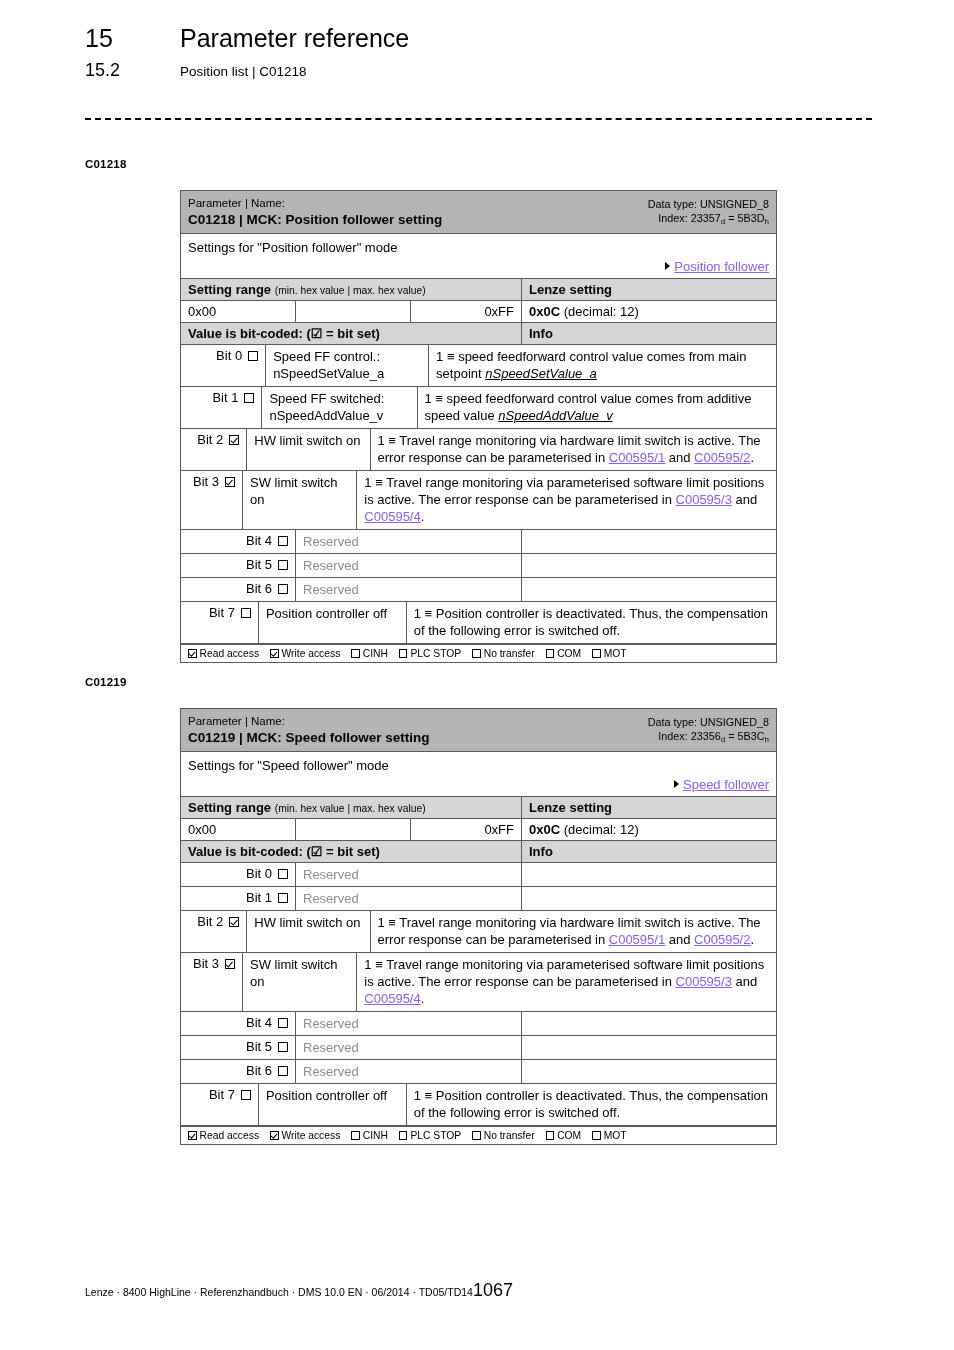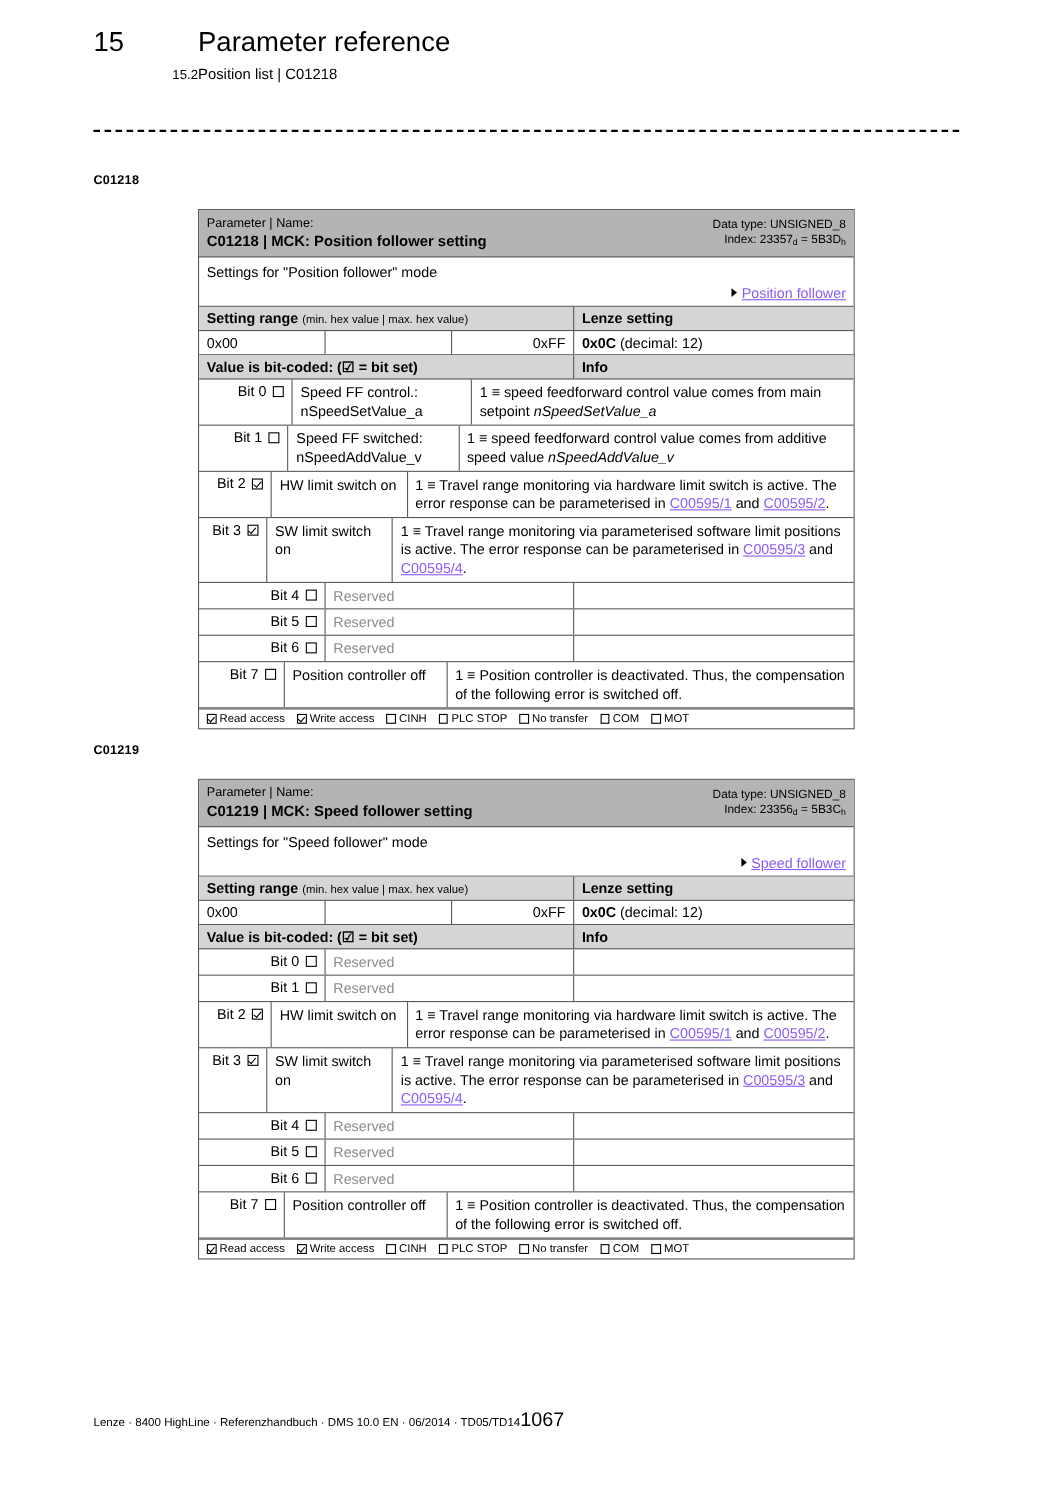--- a/index.html
+++ b/index.html
@@ -41,23 +41,22 @@
   }
   .hdr-chaptitle {
     font-size: 25px;
   }
   .hdr-row2 {
     display: flex;
     align-items: baseline;
     margin-top: 7px;
   }
   .hdr-secnum {
-    font-size: 12px;
+    font-size: 18px;
     width: 95px;
-    text-align: right;
   }
   .hdr-sectitle {
     font-size: 13.5px;
   }
   .hdr-rule {
     position: absolute;
     left: 85px;
     top: 118px;
     width: 787px;
     height: 0;
@@ -256,21 +255,21 @@
     line-height: 17px;
   }
   .bit-c2.reserved { color: #8c8c8c; }
   .bit-c3 {
     flex: 1 1 auto;
     box-sizing: border-box;
     padding: 3px 7px 4px 7px;
     font-size: 13px;
     line-height: 17px;
   }
-  .bit-c3 i { font-style: italic; }
+  .bit-c3 i { font-style: italic; text-decoration: underline; }
 
   
   .access-row {
     display: flex;
     align-items: center;
     padding: 3px 7px 3px 7px;
     border-top: 1px solid #5a5a5a;
     box-sizing: border-box;
     font-size: 10.3px;
     white-space: nowrap;

